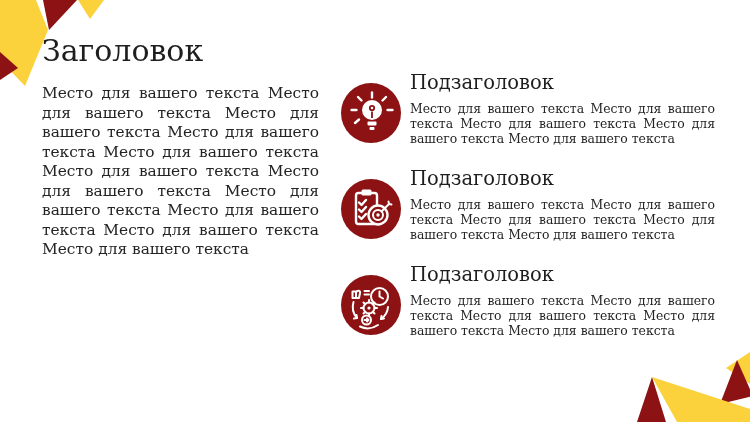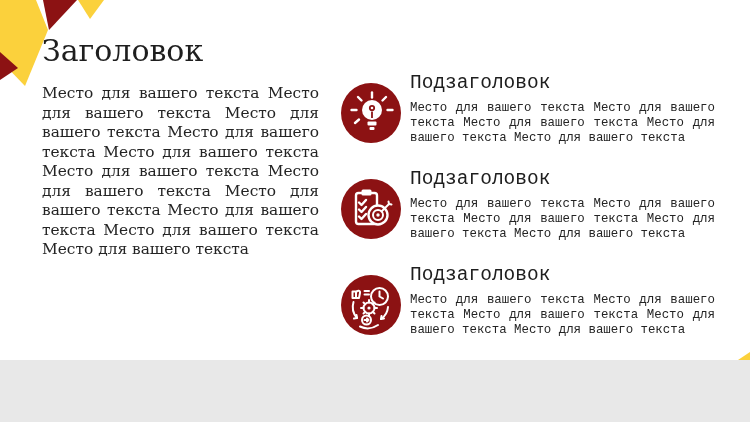--- a/index.html
+++ b/index.html
@@ -1,18 +1,18 @@
 <!DOCTYPE html>
 <html><head>
 <meta charset="utf-8">
 <style>
   html,body{margin:0;padding:0;background:#e8e8e8;}
   .slide{
     position:relative;
-    width:750px;height:360px;
+    width:750px;height:422px;
     background:#ffffff;
     overflow:hidden;
     font-family:"DejaVu Serif", serif;
     margin:0 auto;
   }
   .deco{
     position:absolute;left:0;top:0;width:750px;height:422px;
     pointer-events:none;
   }
   .title{
@@ -22,21 +22,21 @@
     color:#1e1e1e;
   }
   .intro{
     position:absolute;left:42px;top:84px;width:277px;
     margin:0;
     font-size:15.4px;line-height:19.5px;
     text-align:justify;
     color:#242424;
   }
   .item{
-    position:absolute;left:341px;width:374px;font-family:Liberation Mono, monospace;
+    position:absolute;left:341px;width:374px;
   }
   .item-1{top:71px;}
   .item-2{top:167px;}
   .item-3{top:263px;}
   .item .icon{
     position:absolute;left:0;top:12px;width:60px;height:60px;
   }
   .item .content{
     margin-left:69px;
   }

